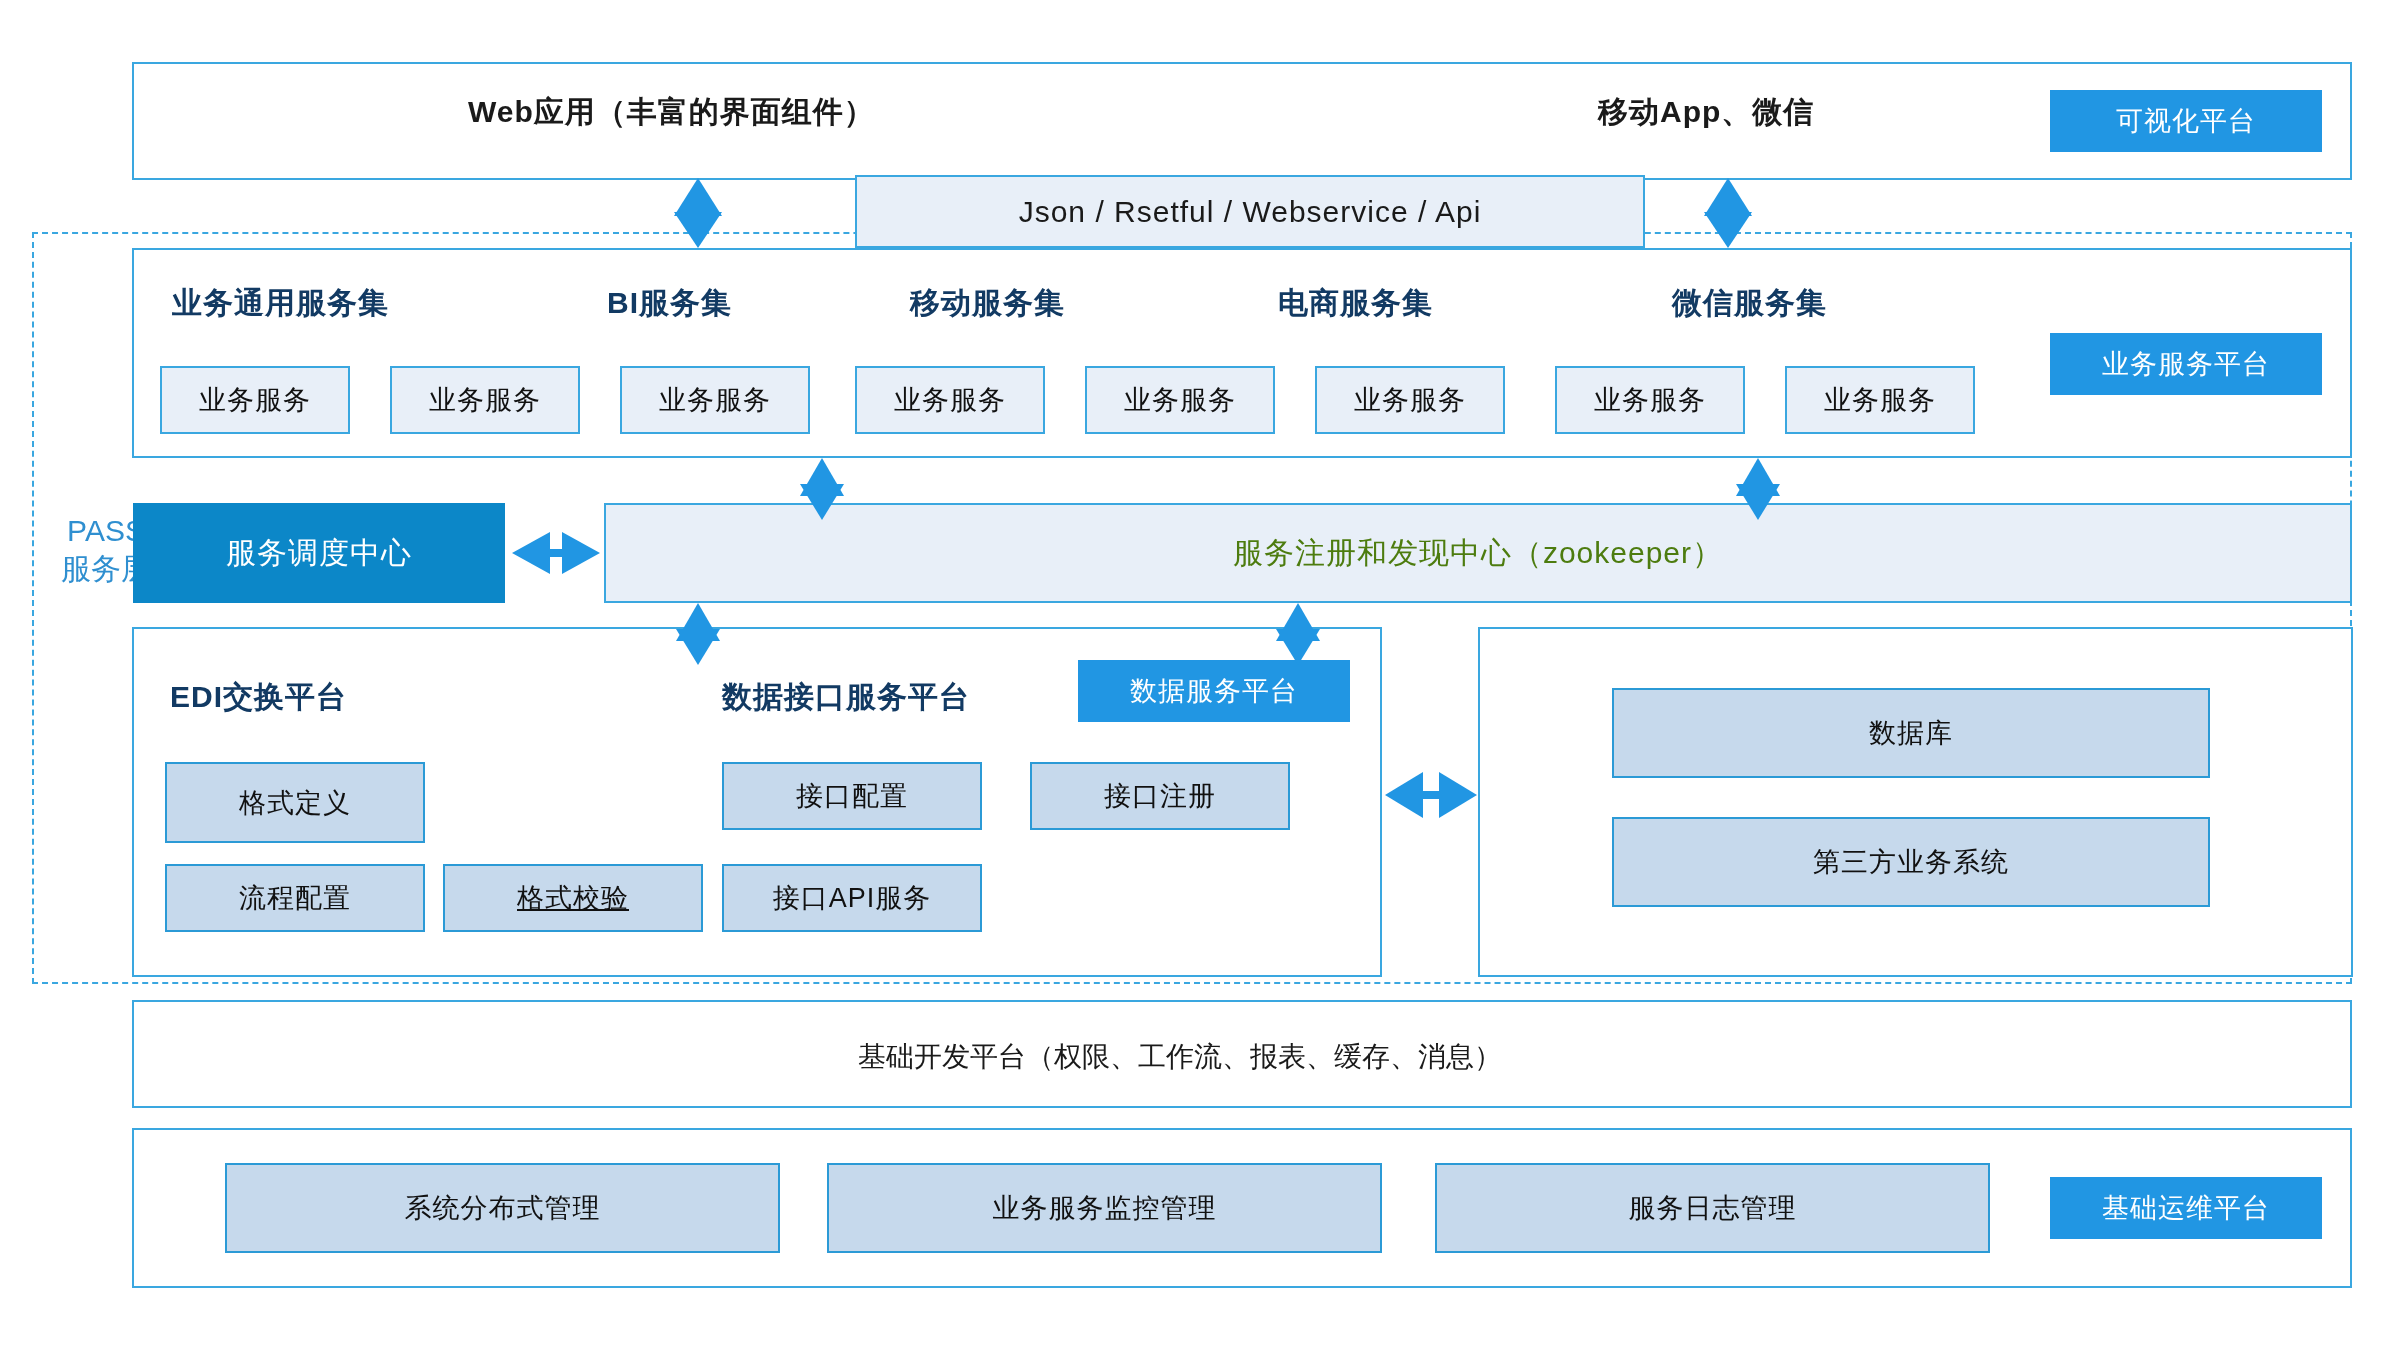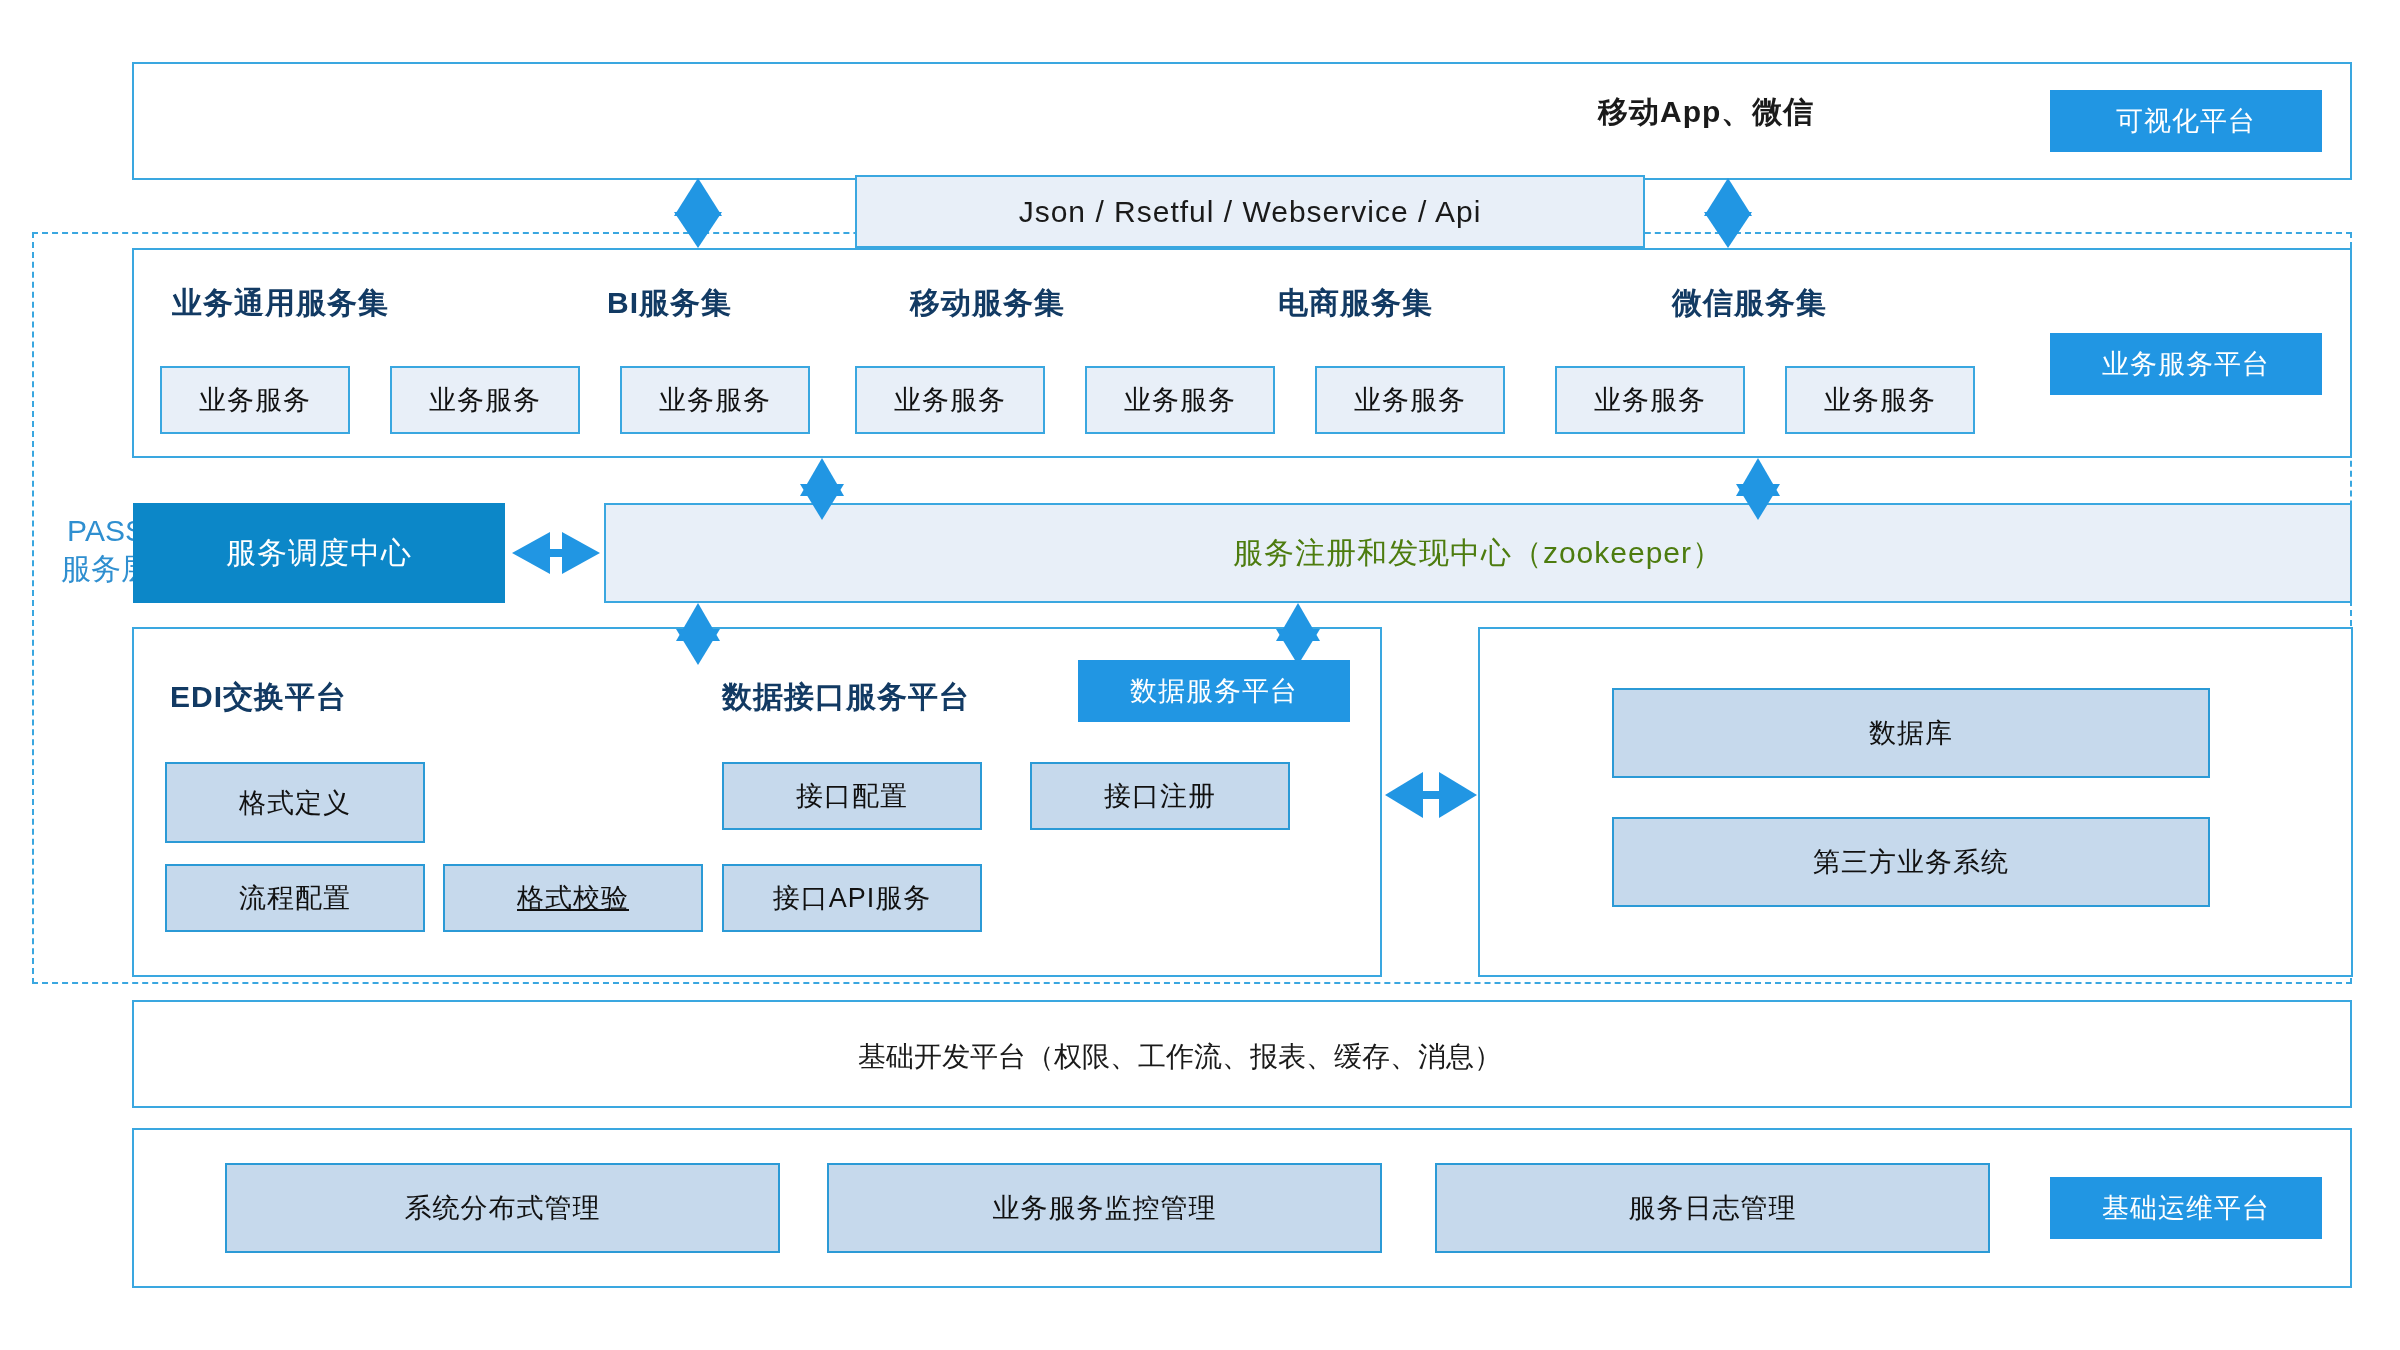--- a/index.html
+++ b/index.html
@@ -92,20 +92,21 @@
 
 <div id="stage">
 
   <div id="pass-region" style="left:32px; top:232px; width:2320px; height:752px;"></div>
   <div id="pass-label" style="left:36px; top:512px; width:140px;">
     <div>PASS</div>
     <div>服务层</div>
   </div>
 
   <div class="panel" style="left:132px; top:62px; width:2220px; height:118px;"></div>
+  <div class="top-title" style="left:468px; top:92px;">Web应用（丰富的界面组件）</div>
   <div class="top-title" style="left:1598px; top:92px;">移动App、微信</div>
   <div class="badge" style="left:2050px; top:90px; width:272px; height:62px;">可视化平台</div>
 
   <div class="card card-lite" style="left:855px; top:175px; width:790px; height:73px; font-size:30px; color:#1a1a1a;">Json / Rsetful / Webservice / Api</div>
 
   <div class="panel" style="left:132px; top:248px; width:2220px; height:210px;"></div>
 
   <div class="grp-title" style="left:172px; top:283px;">业务通用服务集</div>
   <div class="grp-title" style="left:607px; top:283px;">BI服务集</div>
   <div class="grp-title" style="left:910px; top:283px;">移动服务集</div>

